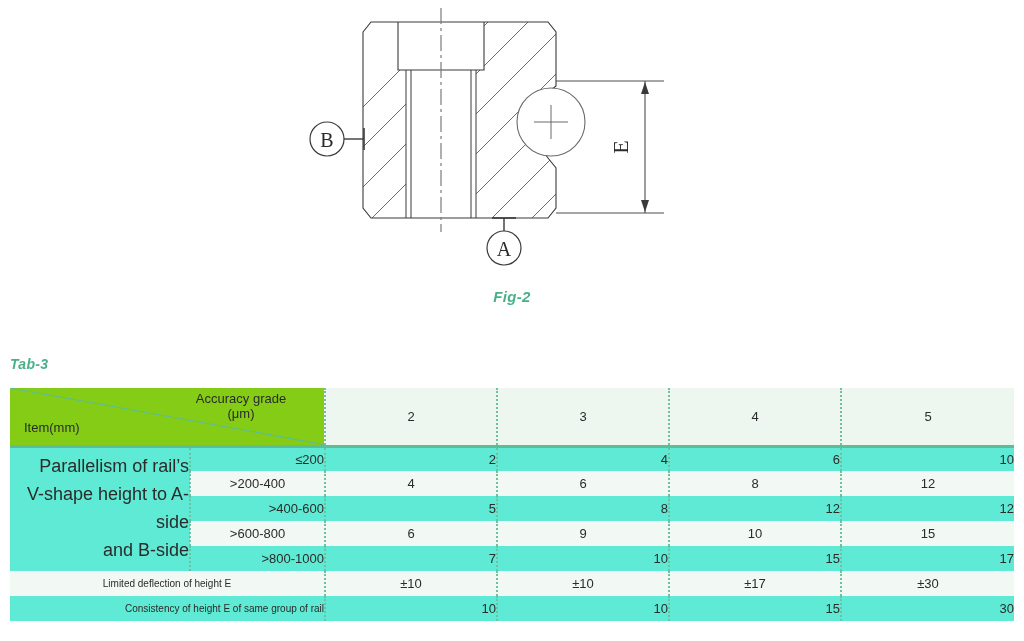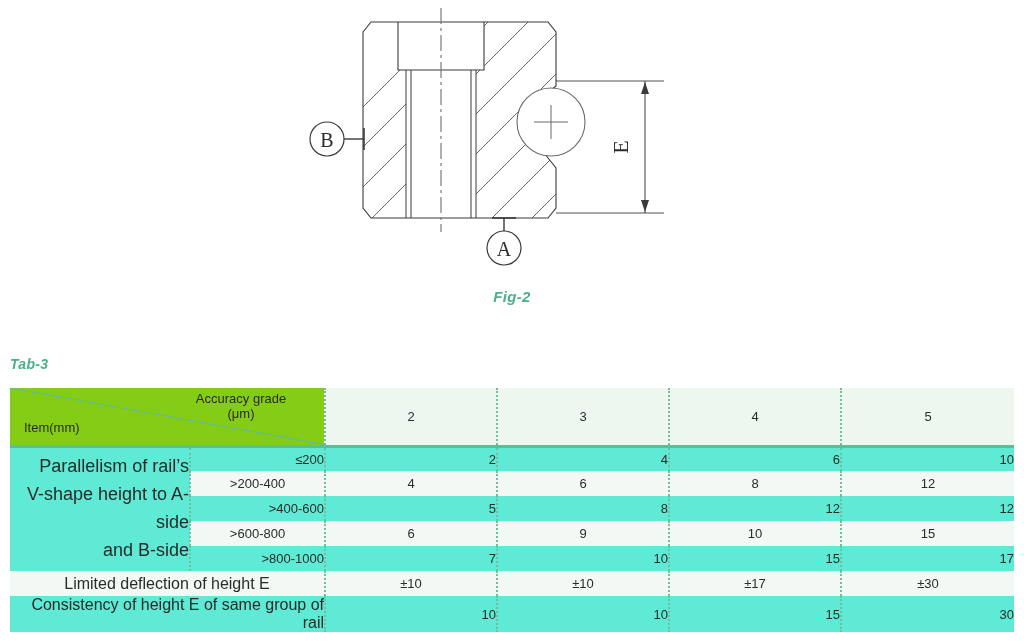--- a/index.html
+++ b/index.html
@@ -108,21 +108,21 @@
   td.c-val   { text-align: center; border-left: 2px dotted #6ec0a0; }
 
   
   td.item-merged {
     text-align: center;
     line-height: 1.55;
     font-size: 18px;
   }
   td.wide-label {
     text-align: center;
-    font-size: 16px;
+    font-size: 10px;
   }
 </style>
 </head>
 <body>
 
 <div id="figure-region">
   <svg id="figure-svg" width="1024" height="330" viewBox="0 0 1024 330">
     <defs>
       <clipPath id="bodyclip">
 

